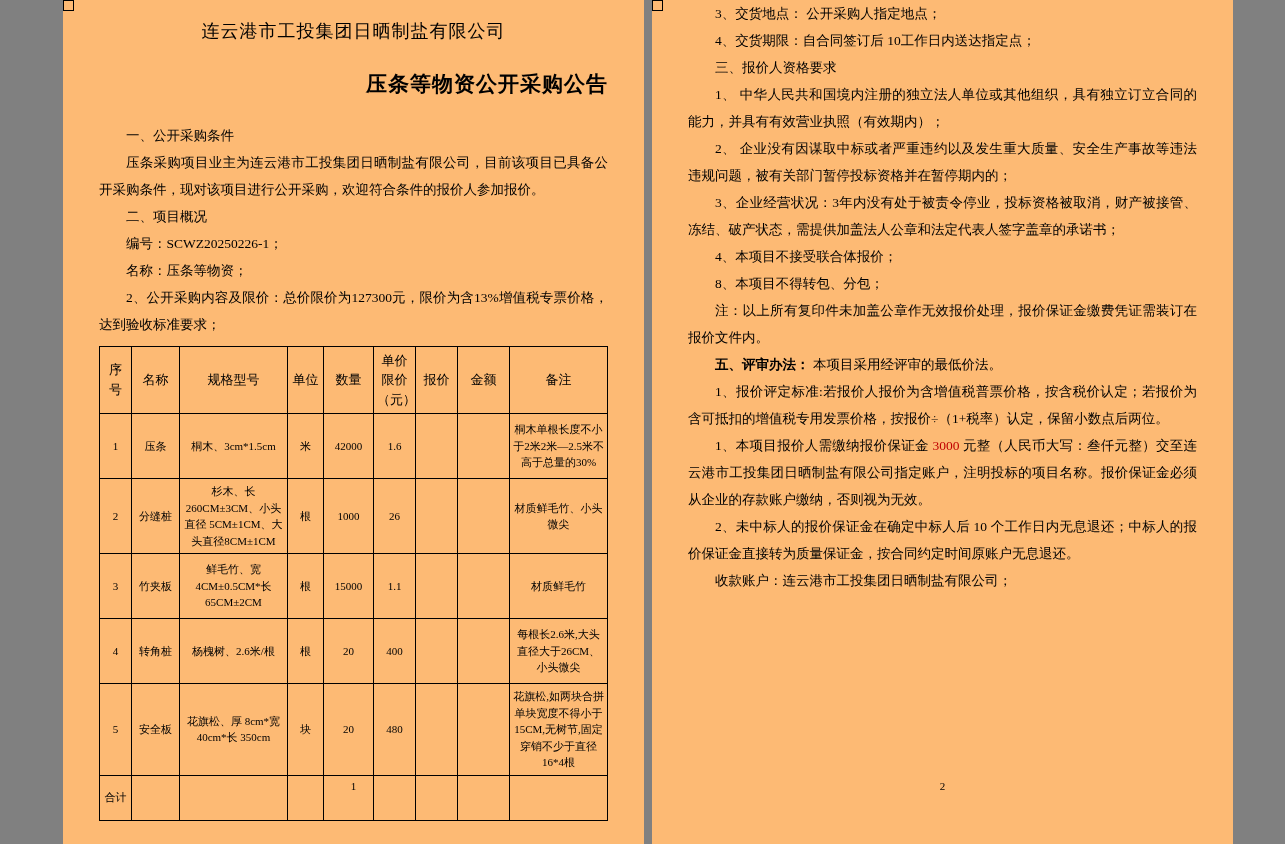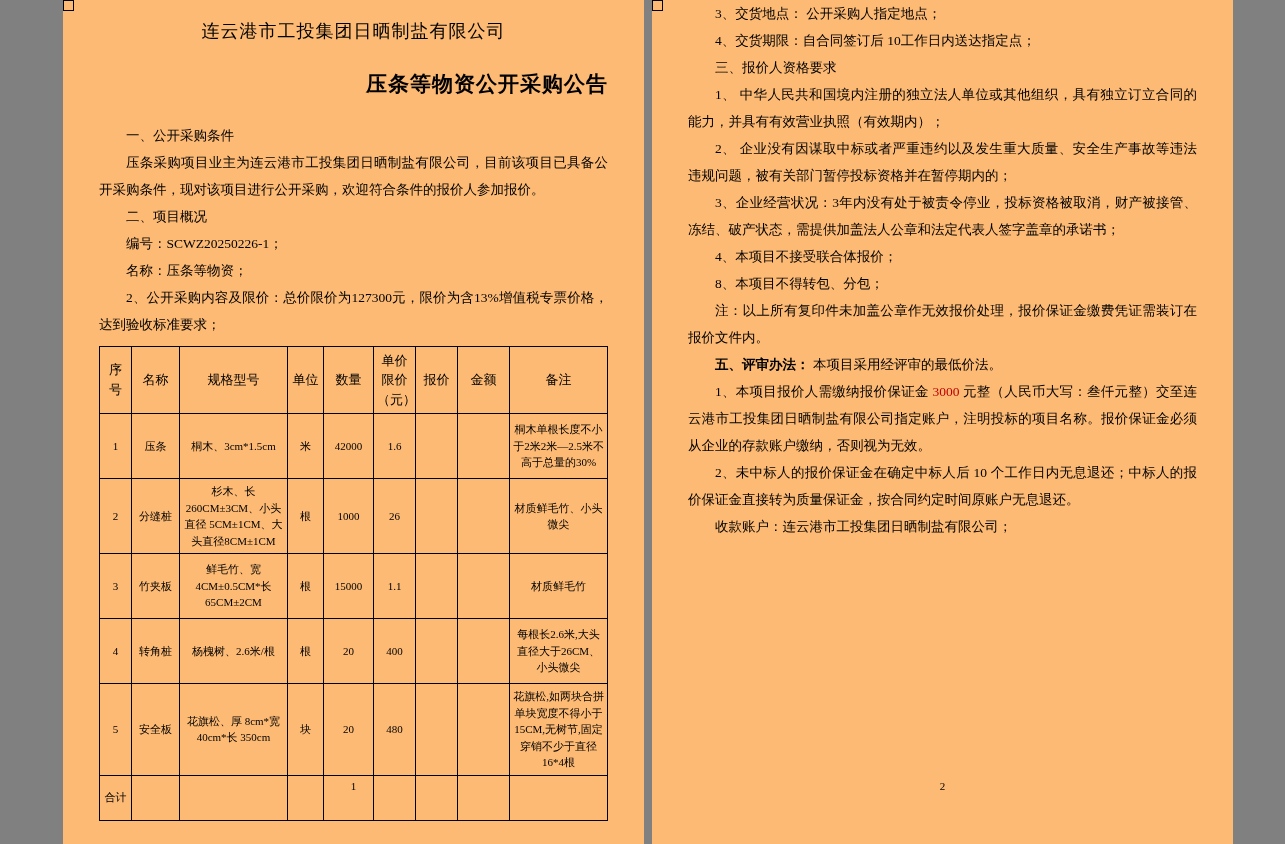--- a/index.html
+++ b/index.html
@@ -266,20 +266,21 @@
       <p class="heading">三、报价人资格要求</p>
       <p class="para">1、 中华人民共和国境内注册的独立法人单位或其他组织，具有独立订立合同的能力，并具有有效营业执照（有效期内）；</p>
       <p class="para">2、 企业没有因谋取中标或者严重违约以及发生重大质量、安全生产事故等违法违规问题，被有关部门暂停投标资格并在暂停期内的；</p>
       <p class="para">3、企业经营状况：3年内没有处于被责令停业，投标资格被取消，财产被接管、冻结、破产状态，需提供加盖法人公章和法定代表人签字盖章的承诺书；</p>
       <p class="para">4、本项目不接受联合体报价；</p>
       <p class="para">8、本项目不得转包、分包；</p>
       <p class="para">注：以上所有复印件未加盖公章作无效报价处理，报价保证金缴费凭证需装订在报价文件内。</p>
       <p class="para noindent">
         <b>五、评审办法：</b><span> 本项目采用经评审的最低价法。</span>
       </p>
+      <p class="para">1、报价评定标准:若报价人报价为含增值税普票价格，按含税价认定；若报价为含可抵扣的增值税专用发票价格，按报价÷（1+税率）认定，保留小数点后两位。</p>
       <p class="para noindent">
         <span>1、本项目报价人需缴纳报价保证金 </span><span class="red">3000</span><span> 元整（人民币大写：叁仟元整）交至连云港市工投集团日晒制盐有限公司指定账户，注明投标的项目名称。报价保证金必须从企业的存款账户缴纳，否则视为无效。</span>
       </p>
       <p class="para">2、未中标人的报价保证金在确定中标人后 10 个工作日内无息退还；中标人的报价保证金直接转为质量保证金，按合同约定时间原账户无息退还。</p>
       <p class="para">收款账户：连云港市工投集团日晒制盐有限公司；</p>
     </div>
 
     <div class="page-number">2</div>
   </div>
 

